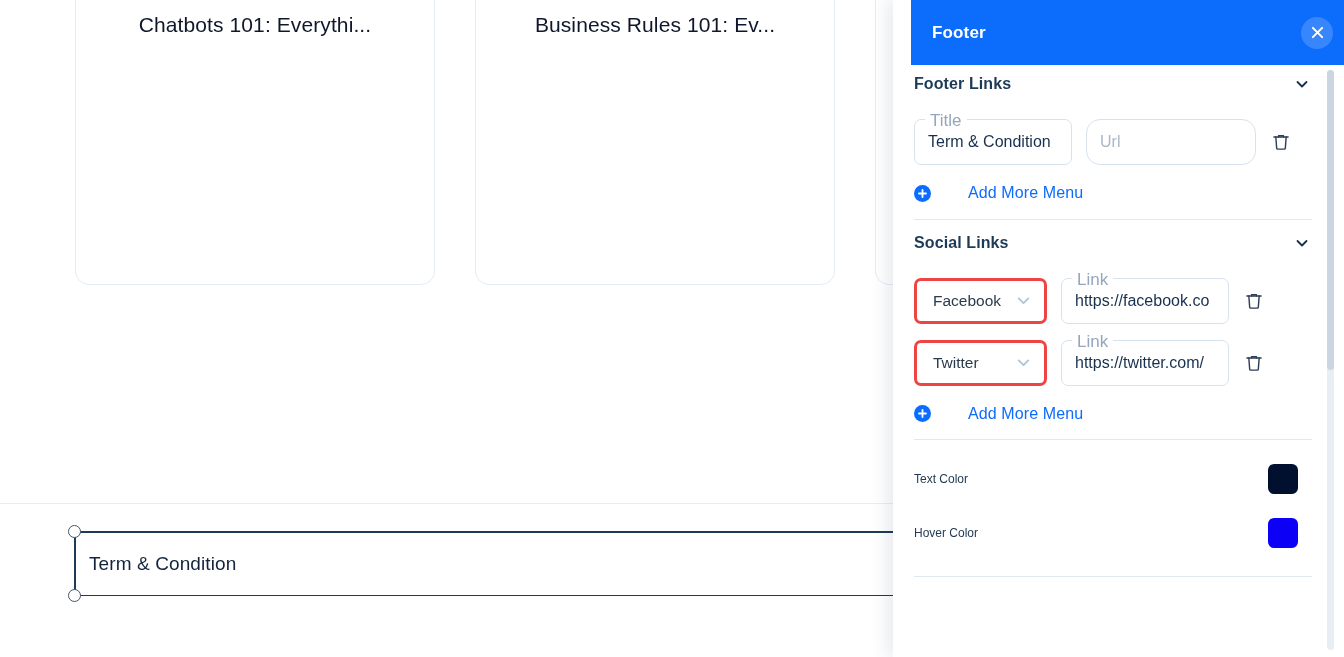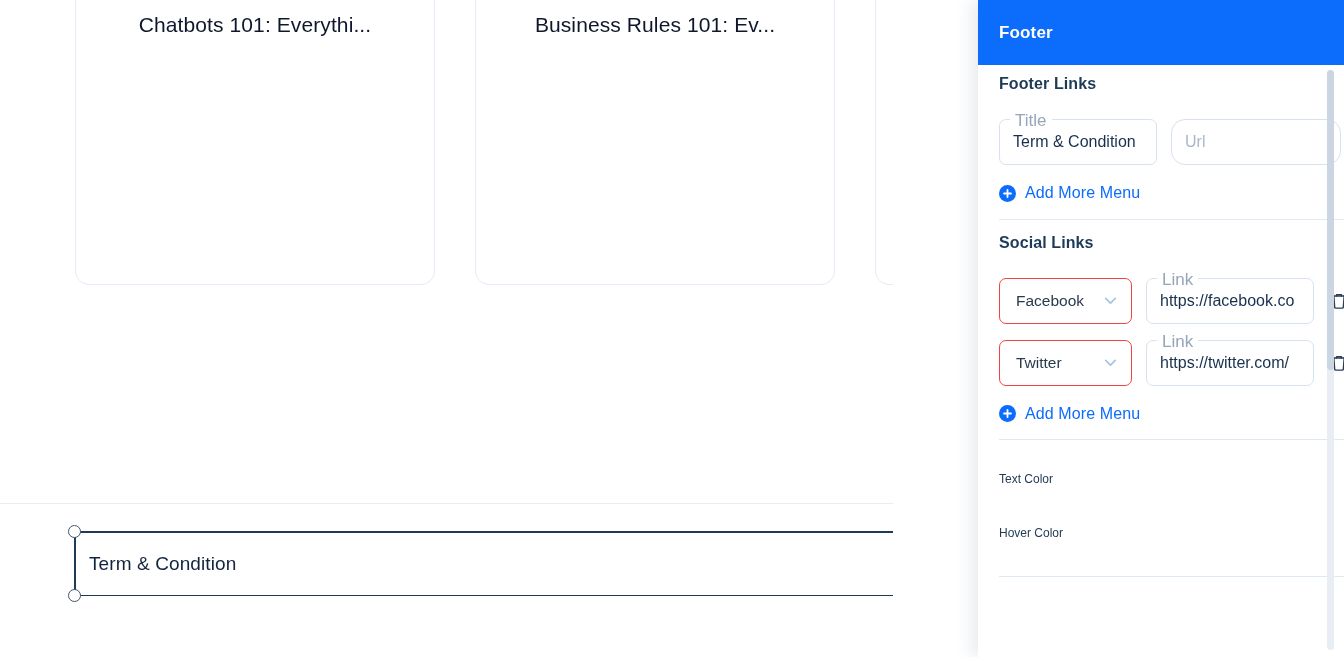--- a/index.html
+++ b/index.html
@@ -100,25 +100,26 @@
     transform: translateY(-50%);
     font-size: 19px;
     color: #13243d;
     letter-spacing: .1px;
   }
 
   
   #panel {
     position: absolute;
     right: 0; top: 0;
-    width: 366px;
+    width: 451px;
     height: 657px;
     background: #ffffff;
     box-shadow: -6px 0 16px rgba(25,45,80,.10);
     overflow: hidden;
+    padding-left: 18px;
   }
 
   .panel-header {
     height: 65px;
     background: #0d6efd;
     background: #0c6cfc;
     display: flex;
     align-items: center;
     justify-content: space-between;
     padding: 0 18px 0 21px;
@@ -242,21 +243,21 @@
   .tf input::placeholder { color: #a9b7c8; }
 
   .tf.title-field { width: 158px; }
   .tf.url-field   { width: 170px; border-radius: 14px; }
   .tf.link-field  { width: 168px; }
 
   
   .sel-box {
     width: 133px;
     height: 46px;
-    border: 1px solid #ef4444;
+    border: 3px solid #ef4444;
     border-radius: 7px;
     display: flex;
     align-items: center;
     justify-content: space-between;
     padding: 0 12px 0 16px;
     background: #ffffff;
     cursor: pointer;
   }
   .sel-box-value {
     font-size: 15.5px;
@@ -290,20 +291,21 @@
     color: #ffffff;
     display: flex;
     align-items: center;
     justify-content: center;
     flex: none;
   }
   .add-more-label {
     color: #0c6cfc;
     font-size: 16px;
     letter-spacing: .1px;
+    margin-left: 28px;
   }
 
   
   .style-row {
     display: flex;
     align-items: center;
     justify-content: space-between;
     margin-top: 24px;
     padding-right: 14px;
   }

